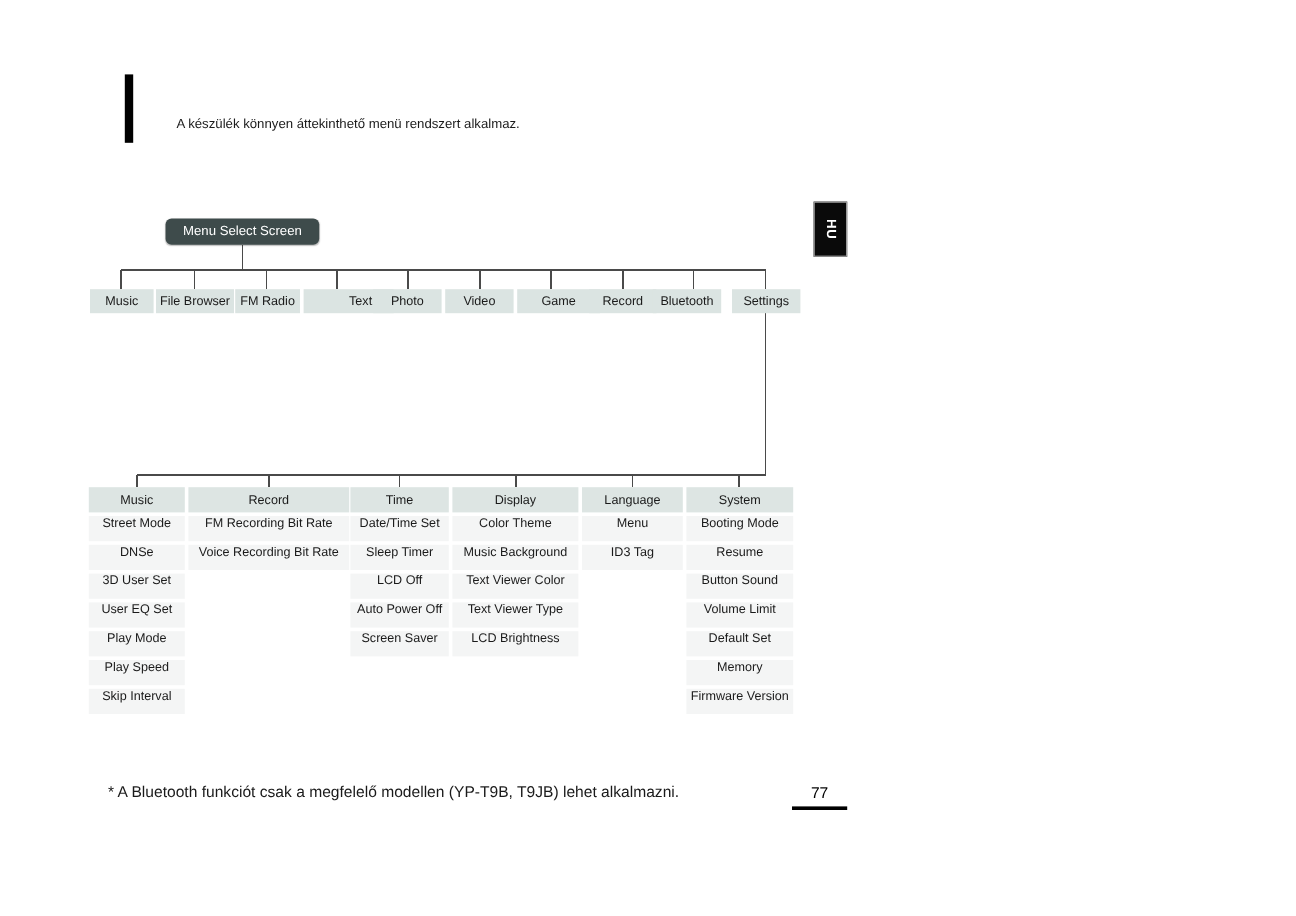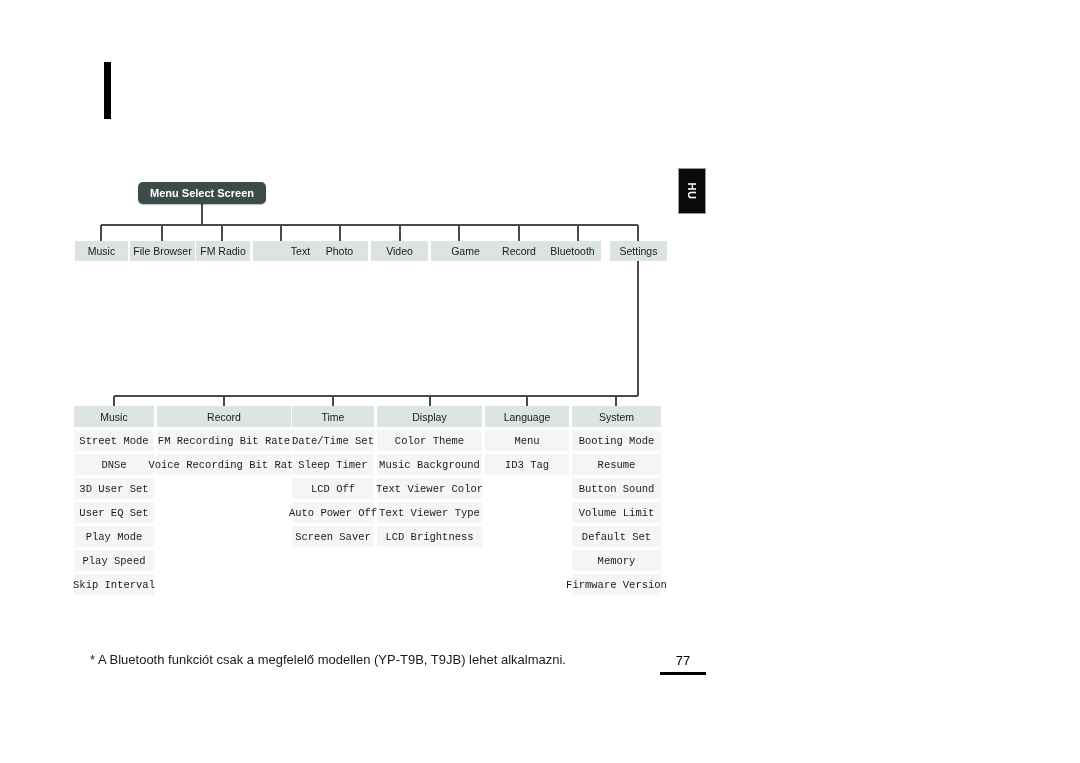--- a/index.html
+++ b/index.html
@@ -90,21 +90,21 @@
   .root-node {
     position: absolute;
     left: 138px;
     top: 182px;
     width: 128px;
     height: 22px;
     background: #3e4b4b;
     border-radius: 5px;
     color: #ffffff;
     font-size: 11px;
-    font-weight: bold;
+    font-weight: normal;
     display: flex;
     align-items: center;
     justify-content: center;
     box-shadow: 0 1px 1px rgba(0,0,0,0.25);
     white-space: nowrap;
   }
 
   
   .lvl1-box {
     position: absolute;
@@ -134,24 +134,23 @@
     justify-content: center;
     white-space: nowrap;
   }
   .col-item {
     height: 21px;
     margin-top: 3px;
     background: #f4f5f5;
     color: #1a1a1a;
     font-size: 10.5px;
     display: flex;
-    align-items: center;
-    justify-content: center;
-    white-space: nowrap;
-    font-family: Liberation Mono, monospace;
+    align-items: flex-start;
+    justify-content: center;
+    white-space: nowrap;
   }
 
   
   .footnote {
     position: absolute;
     left: 90px;
     top: 652px;
     font-size: 13px;
     color: #1a1a1a;
     white-space: nowrap;
@@ -173,20 +172,21 @@
     height: 3px;
     background: #000000;
     margin-top: 2px;
   }
 </style>
 </head>
 <body>
 
 <div class="page-header">
   <div class="title-rule"></div>
+  <div class="page-subtitle">A készülék könnyen áttekinthető menü rendszert alkalmaz.</div>
 </div>
 
 <div class="lang-tab">
   <span>HU</span>
 </div>
 
 <div class="diagram">
 
   <svg width="1080" height="763">
     <g stroke="#4a4a4a" stroke-width="1.4" fill="none" shape-rendering="crispEdges">

